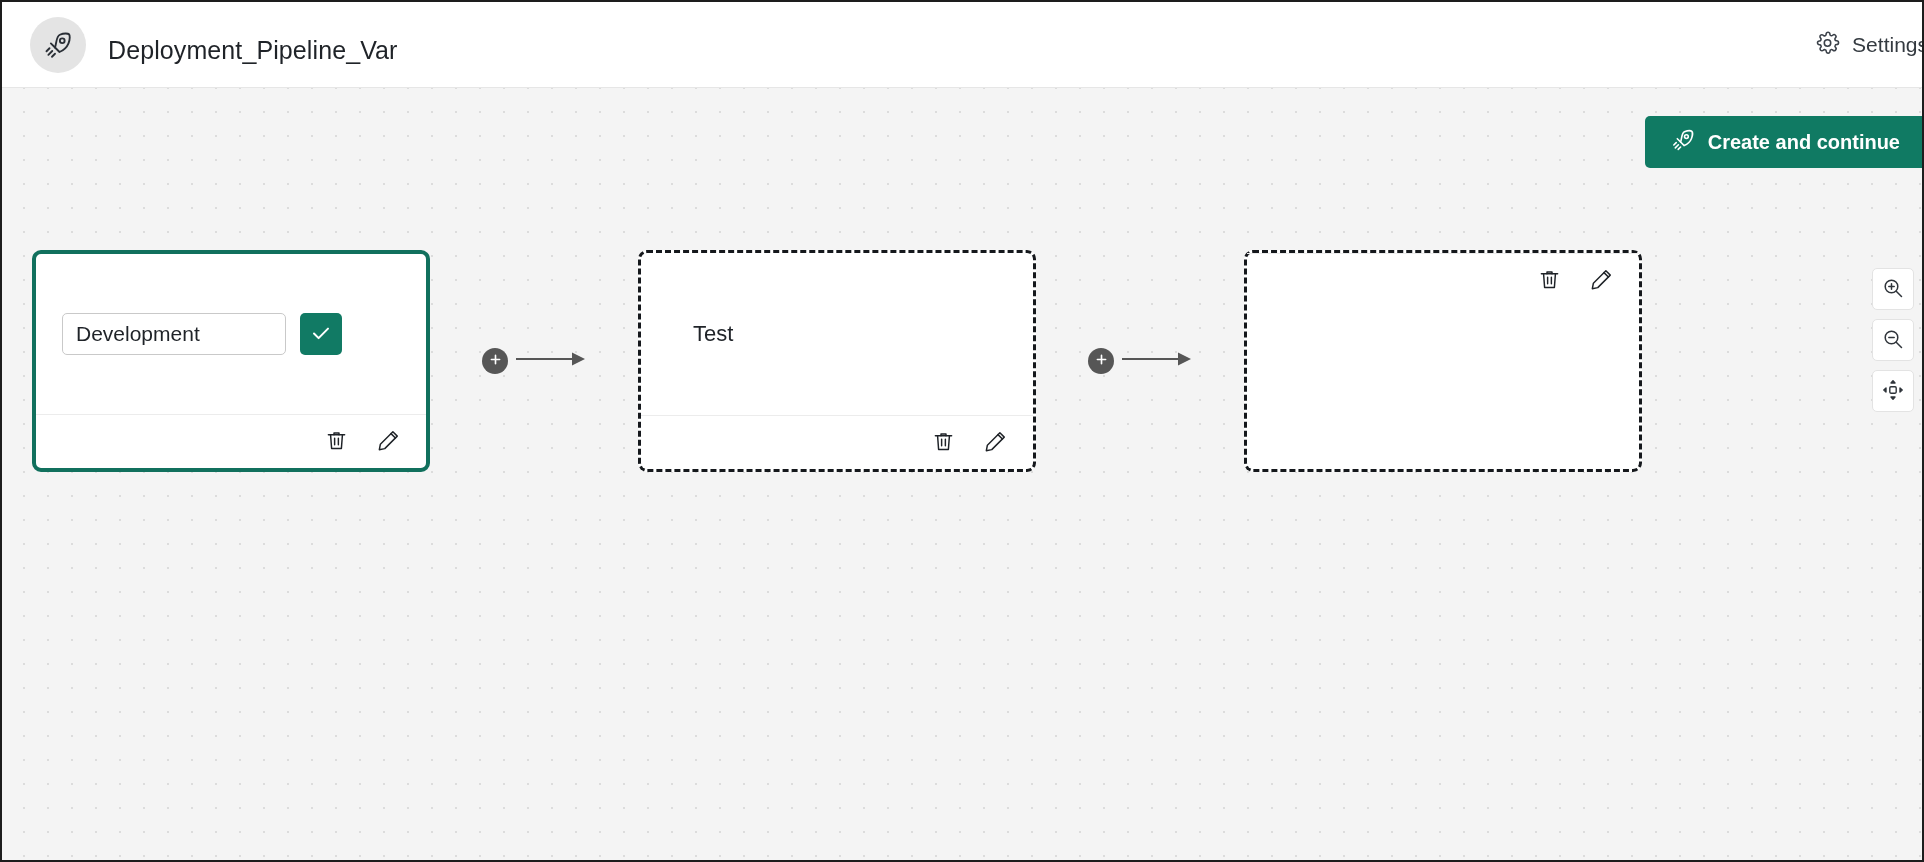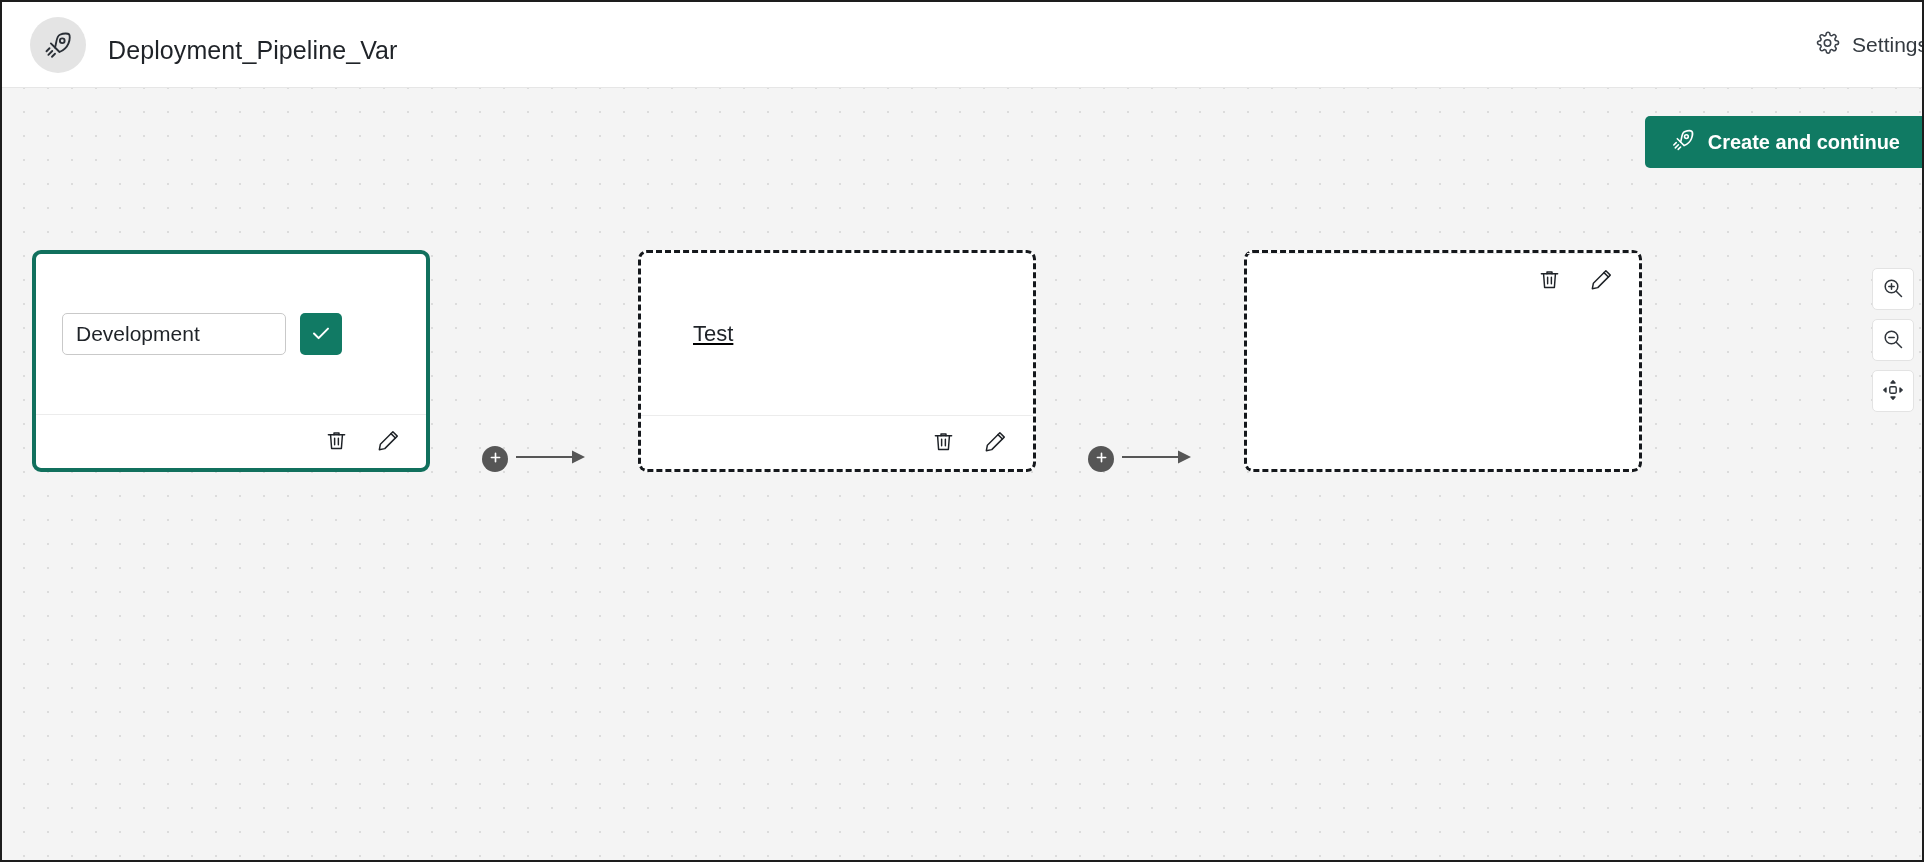--- a/index.html
+++ b/index.html
@@ -121,39 +121,38 @@
     cursor: pointer;
   }
   .zoom-btn svg { width: 24px; height: 24px; }
 
   
   .flow {
     position: absolute;
     left: 30px;
     top: 162px;
     display: flex;
-    align-items: flex-end;
+    align-items: center;
     gap: 44px;
   }
 
   .node {
     position: relative;
     width: 398px;
     height: 222px;
     background: #ffffff;
     border-radius: 9px;
     display: flex;
     flex-direction: column;
   }
   .node.selected {
     border: 4px solid #11705d;
   }
   .node.pending {
     border: 3px dashed #15181c;
-    text-decoration: underline;
   }
 
   .node-body {
     flex: 1;
     display: flex;
     align-items: center;
     padding: 0 26px;
     min-height: 0;
   }
 

